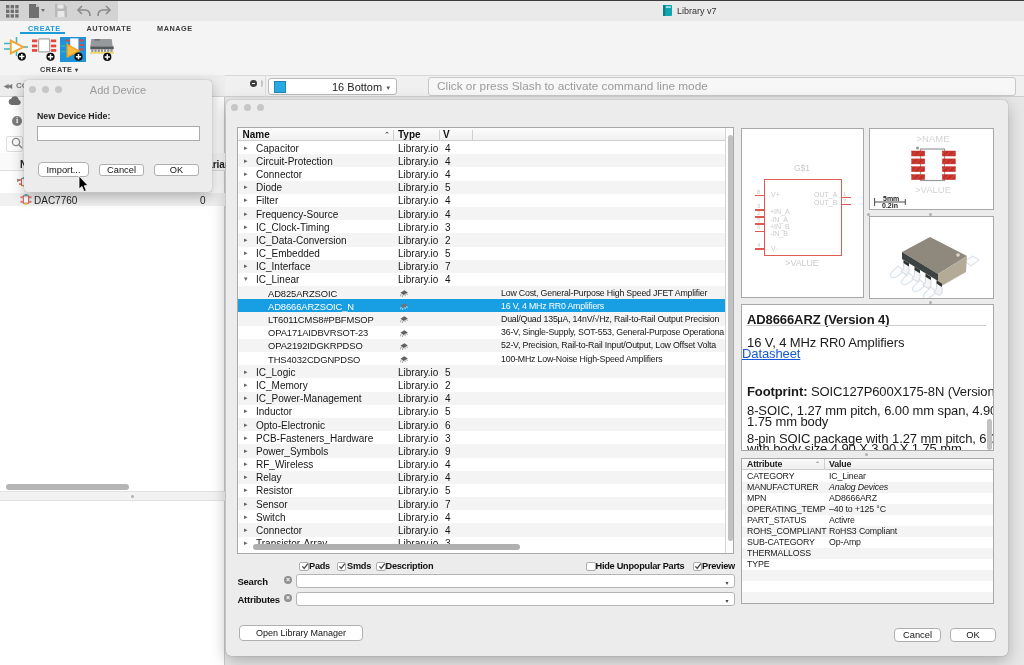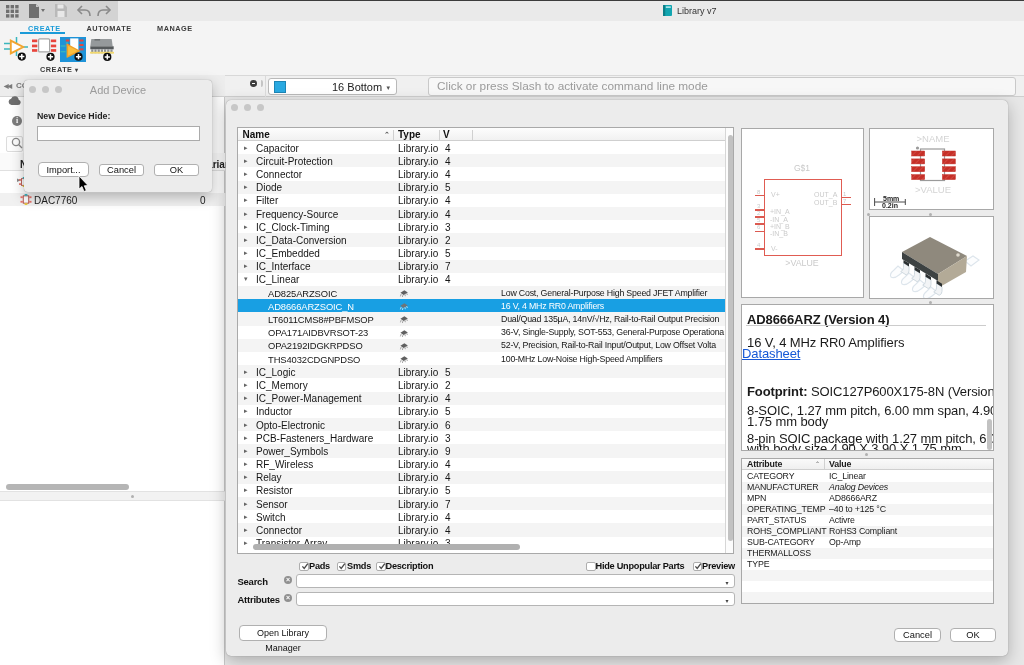--- a/index.html
+++ b/index.html
@@ -358,21 +358,21 @@
   <div class="xicon" style="left:58px;top:476px;">×</div>
   <div class="inp" style="left:69.5px;top:474px;width:439px;height:14px;">
       <span class="ar">▾</span>
     </div>
   <div class="cblbl" style="left:11.5px;top:493.5px;font-size:9.5px;">Attributes</div>
   <div class="xicon" style="left:58px;top:494px;">×</div>
   <div class="inp" style="left:69.5px;top:492px;width:439px;height:13.5px;">
       <span class="ar">▾</span>
     </div>
 
-  <div class="btn" style="left:13px;top:525px;width:88px;height:16px;line-height:15px;font-size:9px;">Open Library Manager</div>
+  <div class="btn" style="left:13px;top:525px;width:124px;height:16px;line-height:15px;font-size:9px;">Open Library Manager</div>
   <div class="btn" style="left:668px;top:528px;width:47px;height:14px;line-height:13px;">Cancel</div>
   <div class="btn" style="left:724px;top:528px;width:46px;height:14px;line-height:13px;">OK</div>
 
   <div class="pbox" id="symbox" style="left:515px;top:28px;width:123px;height:170px;">
     <svg width="121" height="168" viewBox="0 0 121 168">
       <text x="60" y="41.5" text-anchor="middle" font-size="8.5" fill="#c9c9c9">G$1</text>
       <rect x="22.5" y="50.5" width="77" height="76" fill="none" stroke="#e05c52" stroke-width="1" shape-rendering="crispEdges"></rect>
       <g stroke="#dc5a50" stroke-width="1.6" shape-rendering="crispEdges">
         <line x1="13" y1="66.5" x2="22" y2="66.5"></line>
         <line x1="13" y1="81" x2="22" y2="81"></line>

